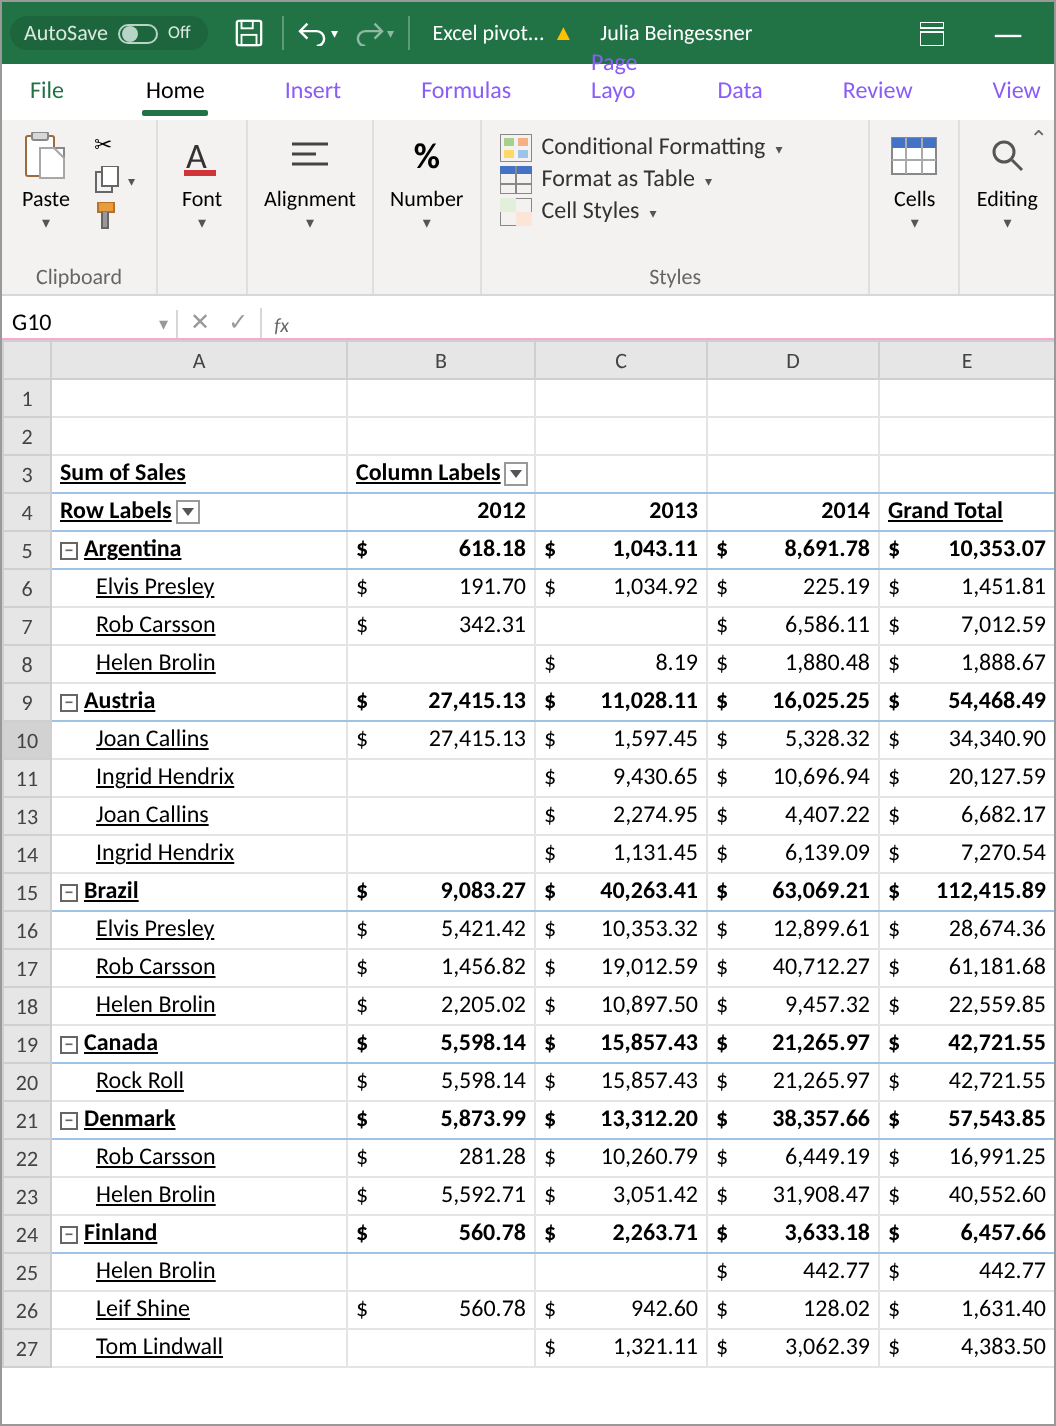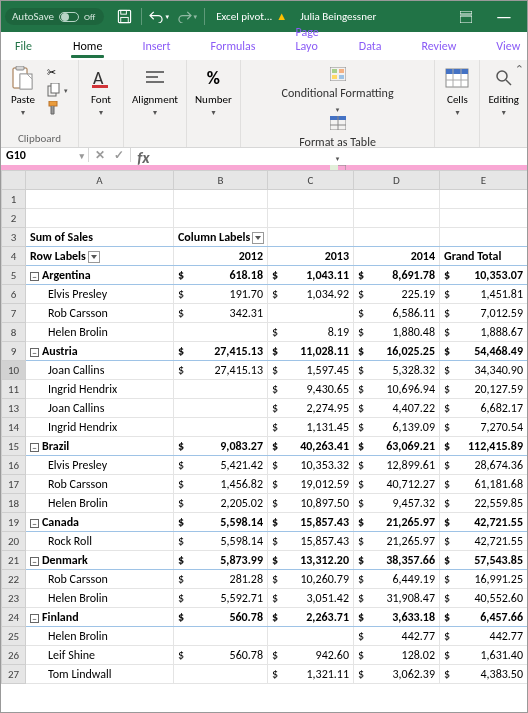--- a/index.html
+++ b/index.html
@@ -30,41 +30,41 @@
 .grp-body{display:flex;align-items:flex-start;gap:2px;flex:1;}
 .bigbtn{display:flex;flex-direction:column;align-items:center;justify-content:flex-start;padding:2px 5px;font-size:11px;cursor:pointer;gap:2px;min-width:38px;}
 .bigbtn .icn{height:26px;display:flex;align-items:center;justify-content:center;}
 .drop-caret{font-size:8px;color:#555;line-height:1;}
 .sml-stack{display:flex;flex-direction:column;gap:2px;padding-top:2px;}
 .sml-row{display:flex;align-items:center;gap:3px;font-size:11px;padding:1px 3px;cursor:pointer;}
 .drop-tiny{font-size:7px;color:#555;}
 
 .styles-group{flex:1 0 auto;}
 .styles-body{display:flex;flex-direction:column;gap:0px;padding:3px 6px 0 6px;}
-.styles-row{font-size:12px;color:#333;display:flex;align-items:center;gap:5px;padding:1px 0;cursor:pointer;flex-direction:column;}
-
-.namebox-row{height:22px;background:#fff;display:flex;align-items:flex-start;border-bottom:5px solid #f9a8d4;font-weight:bold;}
+.styles-row{font-size:12px;color:#333;display:flex;align-items:center;gap:5px;padding:1px 0;cursor:pointer;}
+
+.namebox-row{height:22px;background:#fff;display:flex;align-items:flex-end;border-bottom:1px solid #f9a8d4;}
 .namebox{width:88px;border-right:1px solid #d7d7d7;display:flex;align-items:center;padding:0 5px;font-size:12px;position:relative;}
 .namebox .caret{position:absolute;right:4px;color:#999;font-size:9px;}
 .fx-btns{display:flex;align-items:center;border-right:1px solid #d7d7d7;padding:0 6px;gap:9px;color:#9a9a9a;font-size:12px;}
-.fx-area{flex:1;padding:0 6px;display:flex;align-items:center;font-size:16px;}
+.fx-area{flex:1;padding:0 6px;display:flex;align-items:center;font-size:10px;}
 .fx{font-style:italic;color:#666;margin-right:6px;}
 
 .sheet{height:544px;overflow:auto;position:relative;background:#fff;}
 table{border-collapse:collapse;table-layout:fixed;width:100%;font-family:Calibri,Arial,sans-serif;}
 th.colhead,td.rowhead,th.corner{background:#e6e6e6;border:1px solid #cfcfcf;font-weight:normal;font-size:11px;color:#444;text-align:center;padding:0;}
 th.corner{width:24px;height:19px;}
 th.colhead{height:19px;}
 td.rowhead{width:24px;height:19px;}
 td.cell{border:1px solid #e4e4e4;height:19px;font-size:12px;padding:0 4px;vertical-align:middle;white-space:nowrap;overflow:hidden;}
 tr.section-row td.cell{border-bottom:1px solid #9ec3e6;}
 tr.total-header td.cell{border-bottom:1px solid #9ec3e6;border-top:1px solid #9ec3e6;}
 .bold{font-weight:bold;}
 .ra{text-align:right;}
-.la{text-align:left;}
+.la{text-align:left;text-decoration:underline;}
 .filter-caret{display:inline-block;width:12px;height:12px;border:1px solid #999;margin-left:2px;position:relative;vertical-align:middle;background:#fff;}
 .filter-caret::after{content:"";position:absolute;left:2px;top:3px;border-left:3px solid transparent;border-right:3px solid transparent;border-top:4px solid #555;}
 .collapse-box{display:inline-block;width:9px;height:9px;border:1px solid #666;line-height:7px;font-size:9px;text-align:center;margin-right:3px;color:#666;vertical-align:middle;}
 .curr{display:flex;justify-content:space-between;}
 .curr-sym{padding-right:2px;}
 .indent1{padding-left:22px !important;}
 .selcol th.colhead.sel, td.rowhead.sel{background:#d2d2d2;}
 </style>
 </head>
 <body>
@@ -236,20 +236,21 @@
       <div class="styles-row">
           <svg width="16" height="14">
             <rect x="0" y="0" width="16" height="14" fill="none" stroke="#888"></rect>
             <rect x="0" y="0" width="8" height="7" fill="#e2efda"></rect>
             <rect x="8" y="7" width="8" height="7" fill="#fce4d6"></rect>
           </svg>
           <span>Cell Styles</span>
           <span class="drop-tiny">▾</span>
         </div>
     </div>
+    <div class="group-label">Styles</div>
   </div>
 
   <div class="group">
     <div class="grp-body">
         <div class="bigbtn">
           <div class="icn">
             <svg width="24" height="20">
               <rect x="1" y="1" width="22" height="18" fill="#fff" stroke="#888"></rect>
               <rect x="1" y="1" width="22" height="5" fill="#4472c4"></rect>
               <line x1="8" y1="1" x2="8" y2="19" stroke="#aaa"></line>

